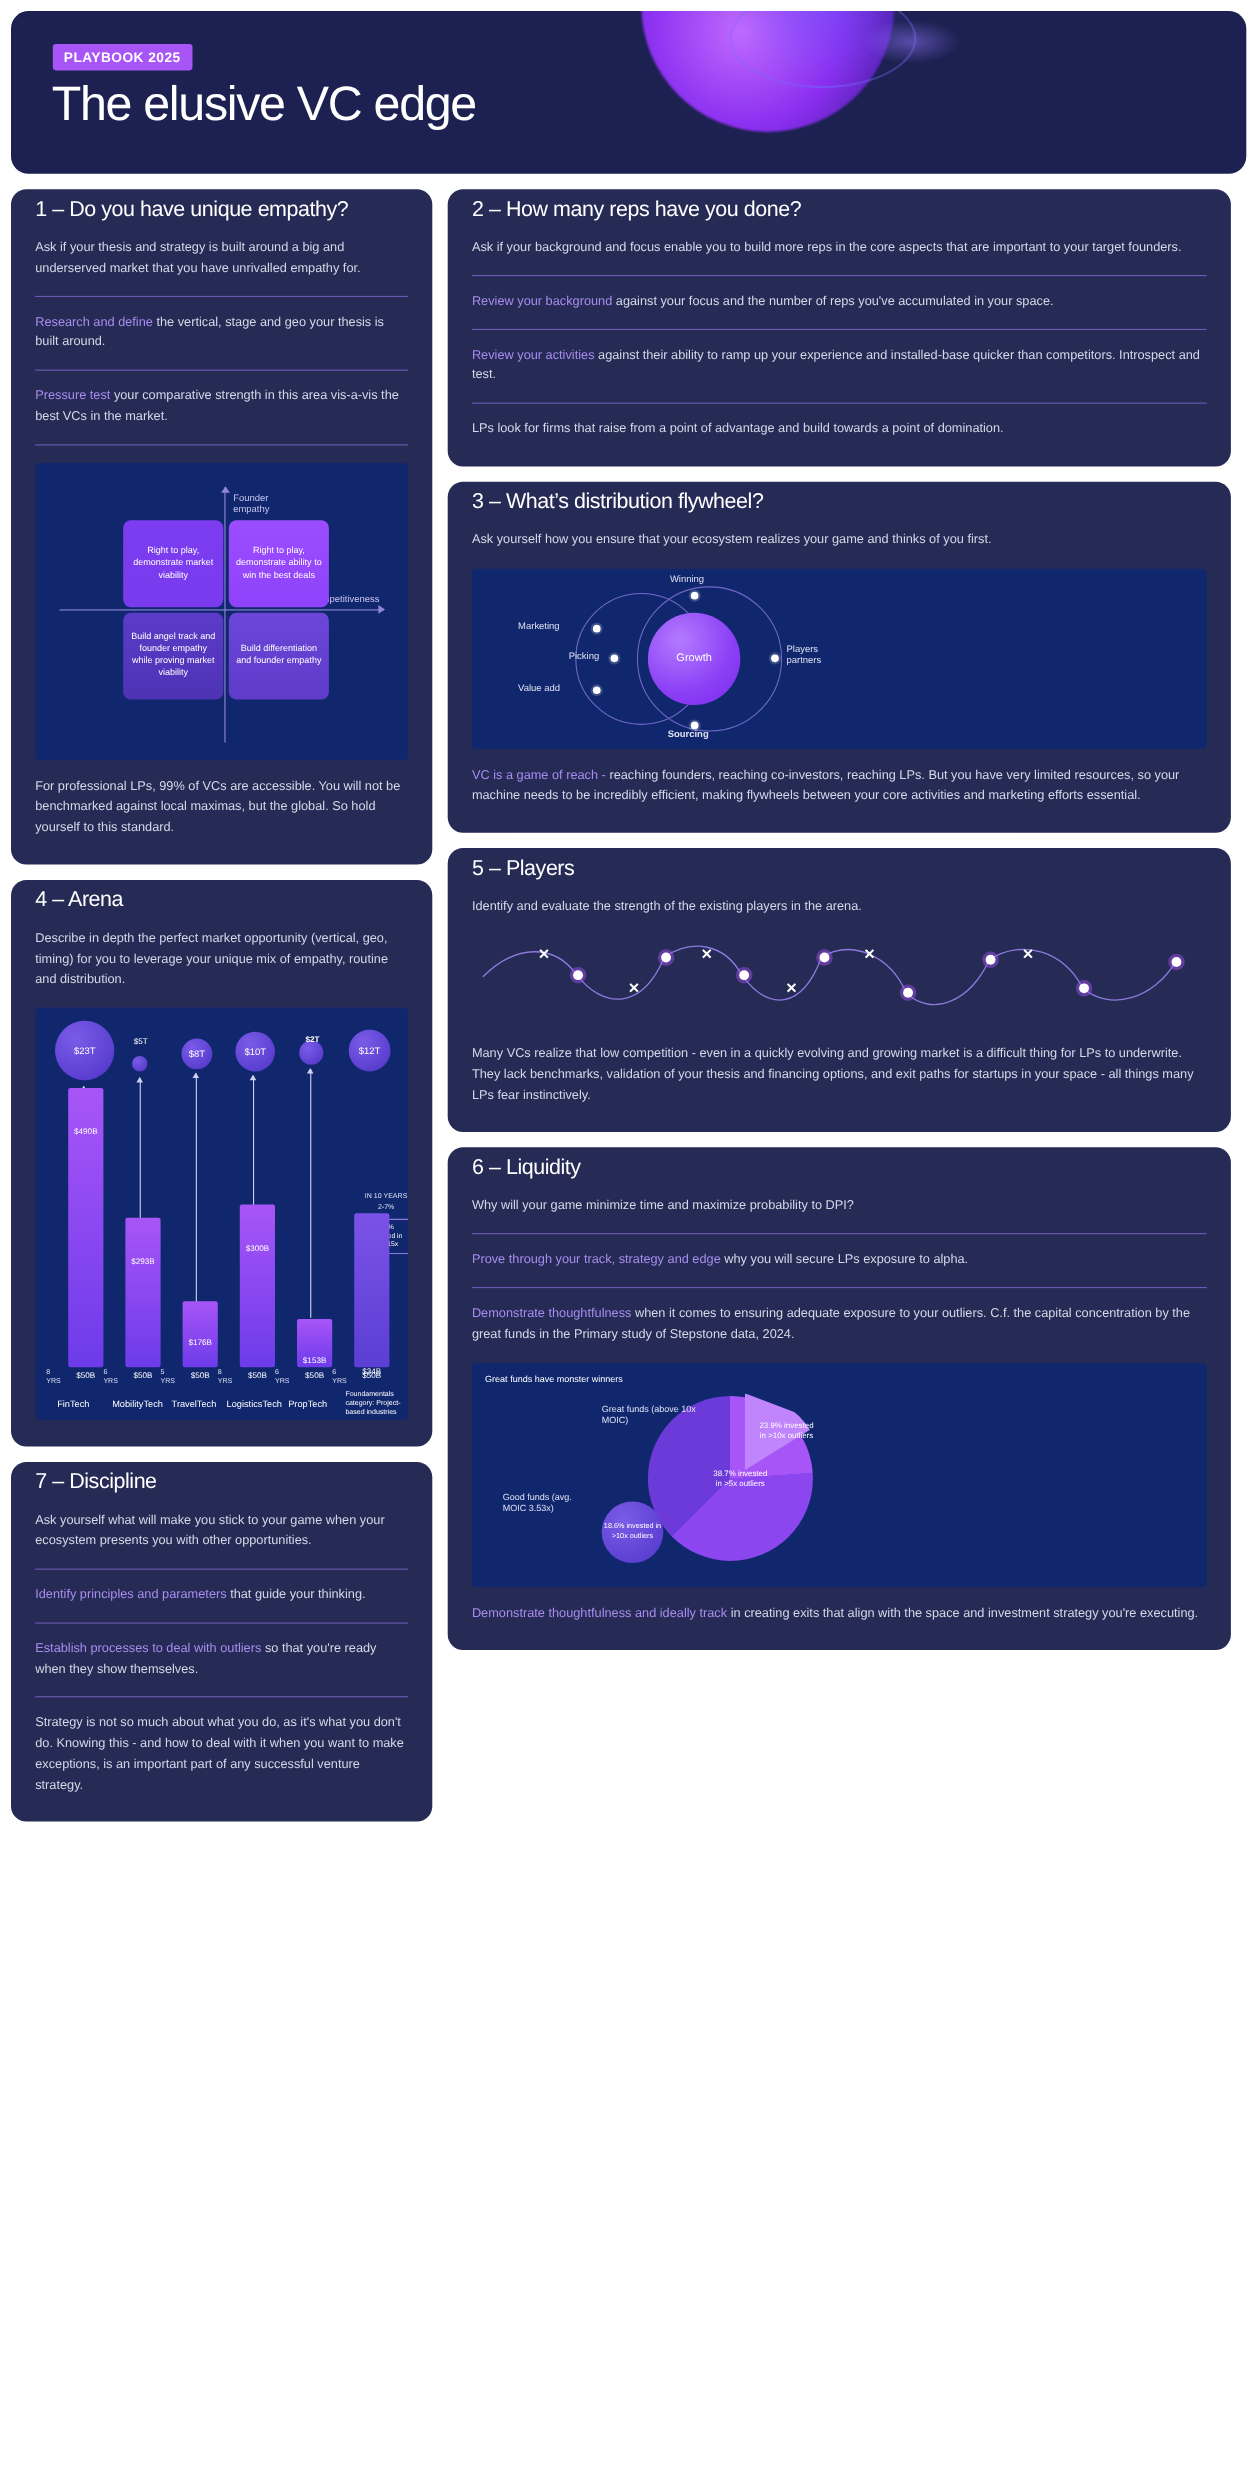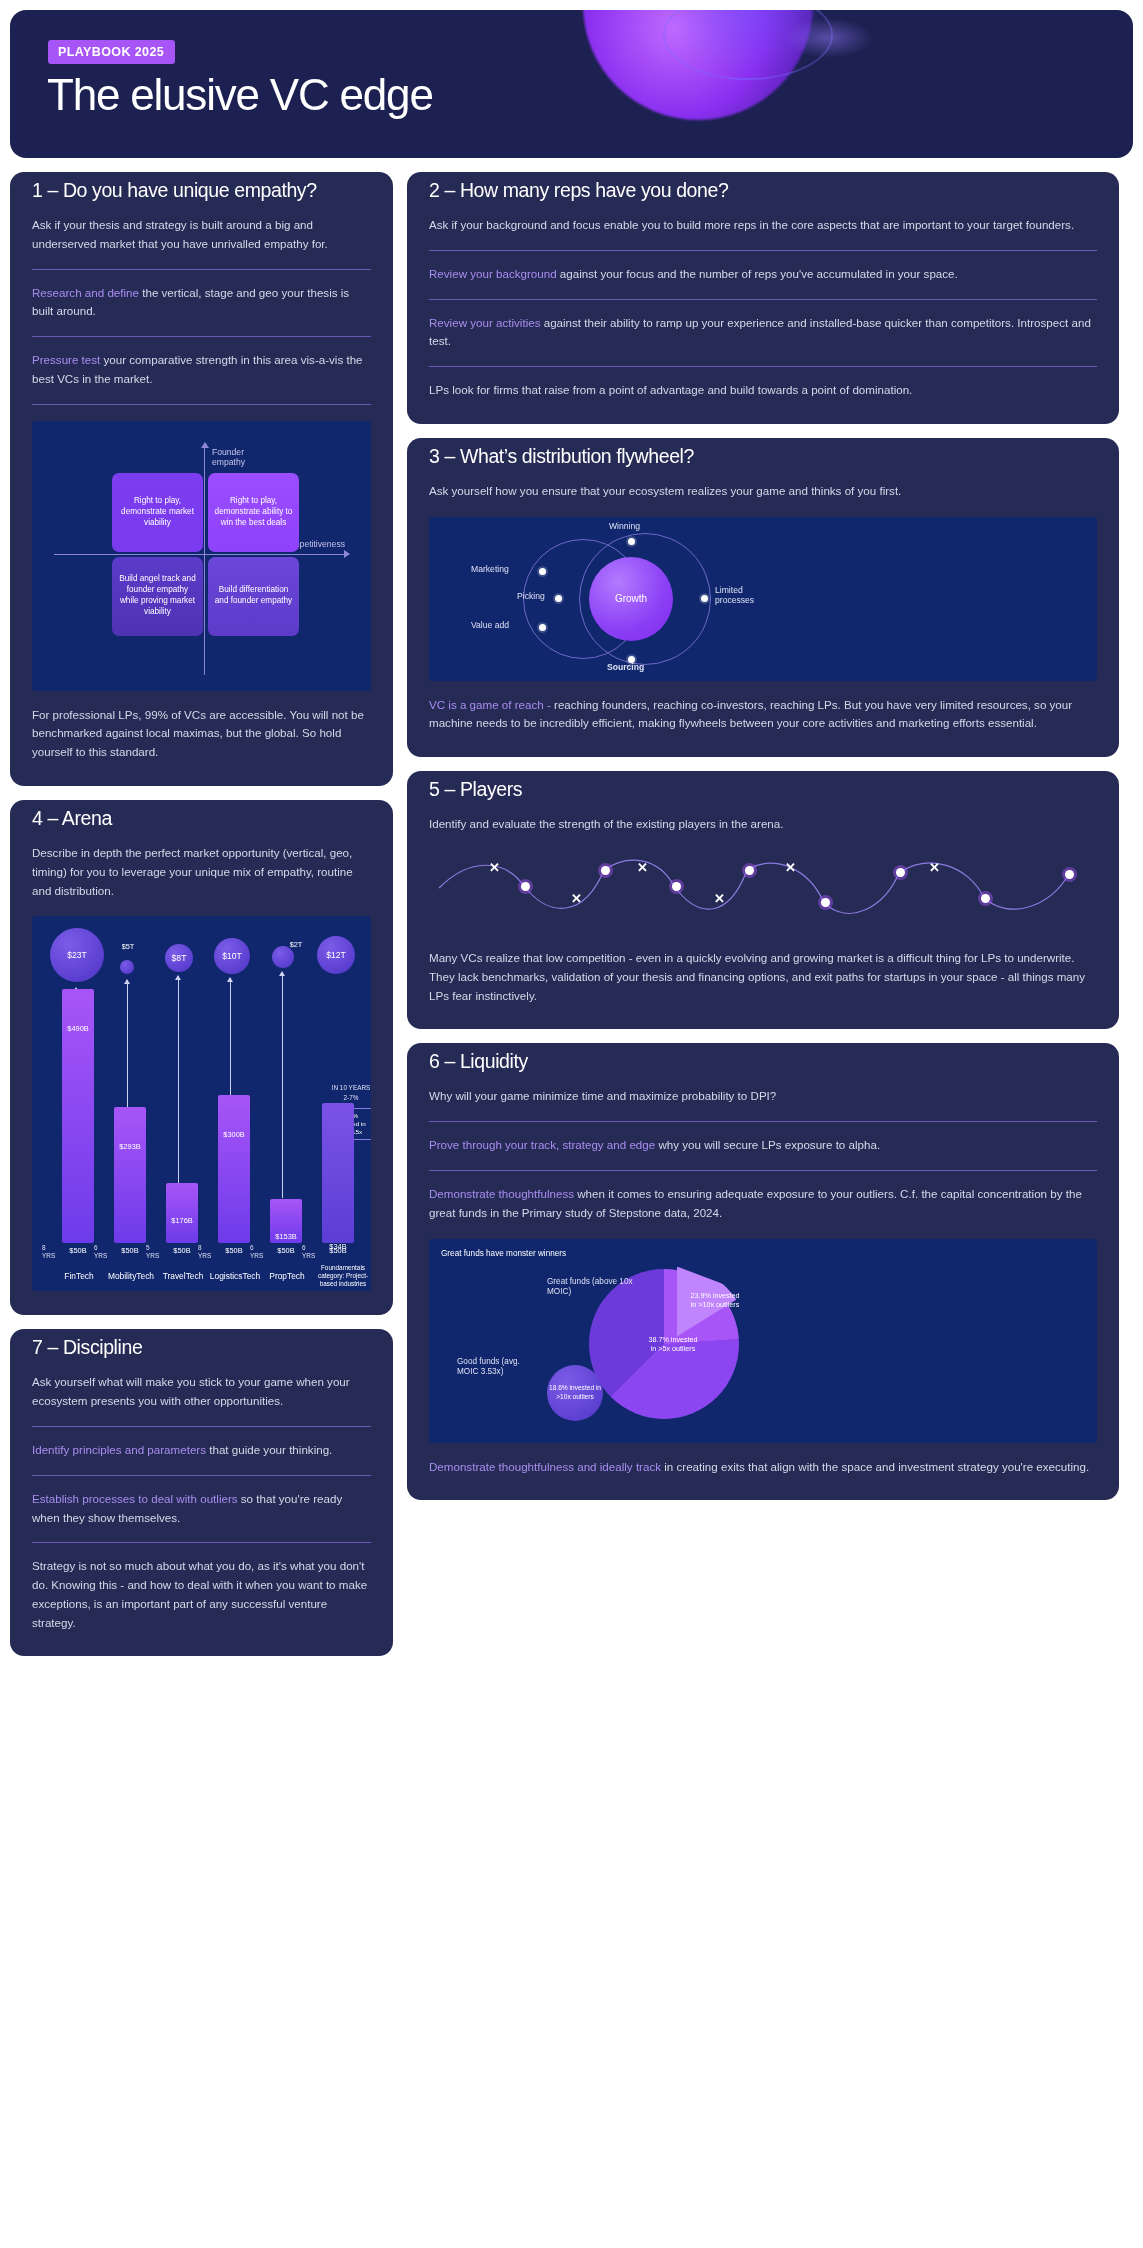--- a/index.html
+++ b/index.html
@@ -197,21 +197,21 @@
   .arrow-up {
     position: absolute; width: 1px; background: #cfd2ef;
   }
   .arrow-up:before {
     content:""; position:absolute; left:-3px; top:-1px;
     border-left:3.5px solid transparent; border-right:3.5px solid transparent;
     border-bottom:5px solid #cfd2ef;
   }
   .xlabel {
     position: absolute; bottom: 10px; color: #fff;
-    font-size: 8.4px; text-align: center; line-height: 1.2; margin-top: 15px;
+    font-size: 8.4px; line-height: 1.2; margin-top: 15px;
   }
   .ybase { position:absolute; color:#dfe0f2; font-size:6.4px; line-height:1.15; }
   .box-note {
     position:absolute; border:1px solid #8b7ae0; border-radius:2px;
     color:#fff; font-size:6.2px; padding:3px 4px; line-height:1.25; text-align:center;
   }
 
   
   .players { background: transparent; height: 86px; margin-top: 14px; }
   .p-dot { position:absolute; width:9px; height:9px; border-radius:50%;
@@ -284,21 +284,21 @@
         <div class="card-lead">Describe in depth the perfect market opportunity (vertical, geo, timing) for you to leverage your unique mix of empathy, routine and distribution.</div>
 
         <div class="fig bars">
 
           <div class="bubble" style="left:18px; top:12px; width:54px; height:54px;">$23T</div>
           <div class="bubble" style="left:88px; top:44px; width:14px; height:14px;"></div>
           <div class="bar-lbl" style="left:78px; top:26px; width:36px;">$5T</div>
           <div class="bubble" style="left:133px; top:28px; width:28px; height:28px;">$8T</div>
           <div class="bubble" style="left:182px; top:22px; width:36px; height:36px;">$10T</div>
           <div class="bubble" style="left:240px; top:30px; width:22px; height:22px;"></div>
-          <div class="bar-lbl" style="left:244px; top:24px; width:40px;">$2T</div>
+          <div class="bar-lbl" style="left:232px; top:24px; width:40px;font-weight:bold;">$2T</div>
           <div class="bubble" style="left:285px; top:20px; width:38px; height:38px;">$12T</div>
 
           <div class="arrow-up" style="left:44px; top:72px; height:22px;"></div>
           <div class="pct" style="left:38px; top:96px;">2%</div>
           <div class="arrow-up" style="left:95px; top:64px; height:146px;"></div>
           <div class="pct" style="left:89px; top:212px;">6%</div>
           <div class="arrow-up" style="left:146px; top:60px; height:222px;"></div>
           <div class="pct" style="left:140px; top:284px;">2%</div>
           <div class="arrow-up" style="left:198px; top:62px; height:134px;"></div>
           <div class="pct" style="left:192px; top:198px;">5%</div>
@@ -394,21 +394,21 @@
           <div class="fly-node" style="left:126px; top:78px;"></div>
           <div class="fly-txt" style="left:88px; top:74px;">Picking</div>
 
           <div class="fly-node" style="left:110px; top:107px;"></div>
           <div class="fly-txt" style="left:42px; top:103px;">Value add</div>
 
           <div class="fly-node" style="left:199px; top:139px;"></div>
           <div class="fly-txt" style="left:178px; top:145px;font-weight:bold;">Sourcing</div>
 
           <div class="fly-node" style="left:272px; top:78px;"></div>
-          <div class="fly-txt" style="left:286px; top:68px; white-space:normal; width:50px;">Limited processes</div>
+          <div class="fly-txt" style="left:286px; top:68px; white-space:normal; width:50px;">Players partners</div>
         </div>
 
         <div class="note"><span class="hl">VC is a game of reach -</span><span> reaching founders, reaching co-investors, reaching LPs. But you have very limited resources, so your machine needs to be incredibly efficient, making flywheels between your core activities and marketing efforts essential.</span></div>
       </div>
 
       <div class="card">
         <div class="card-title">5 – Players</div>
         <div class="card-lead">Identify and evaluate the strength of the existing players in the arena.</div>
 
         <div class="fig players">

